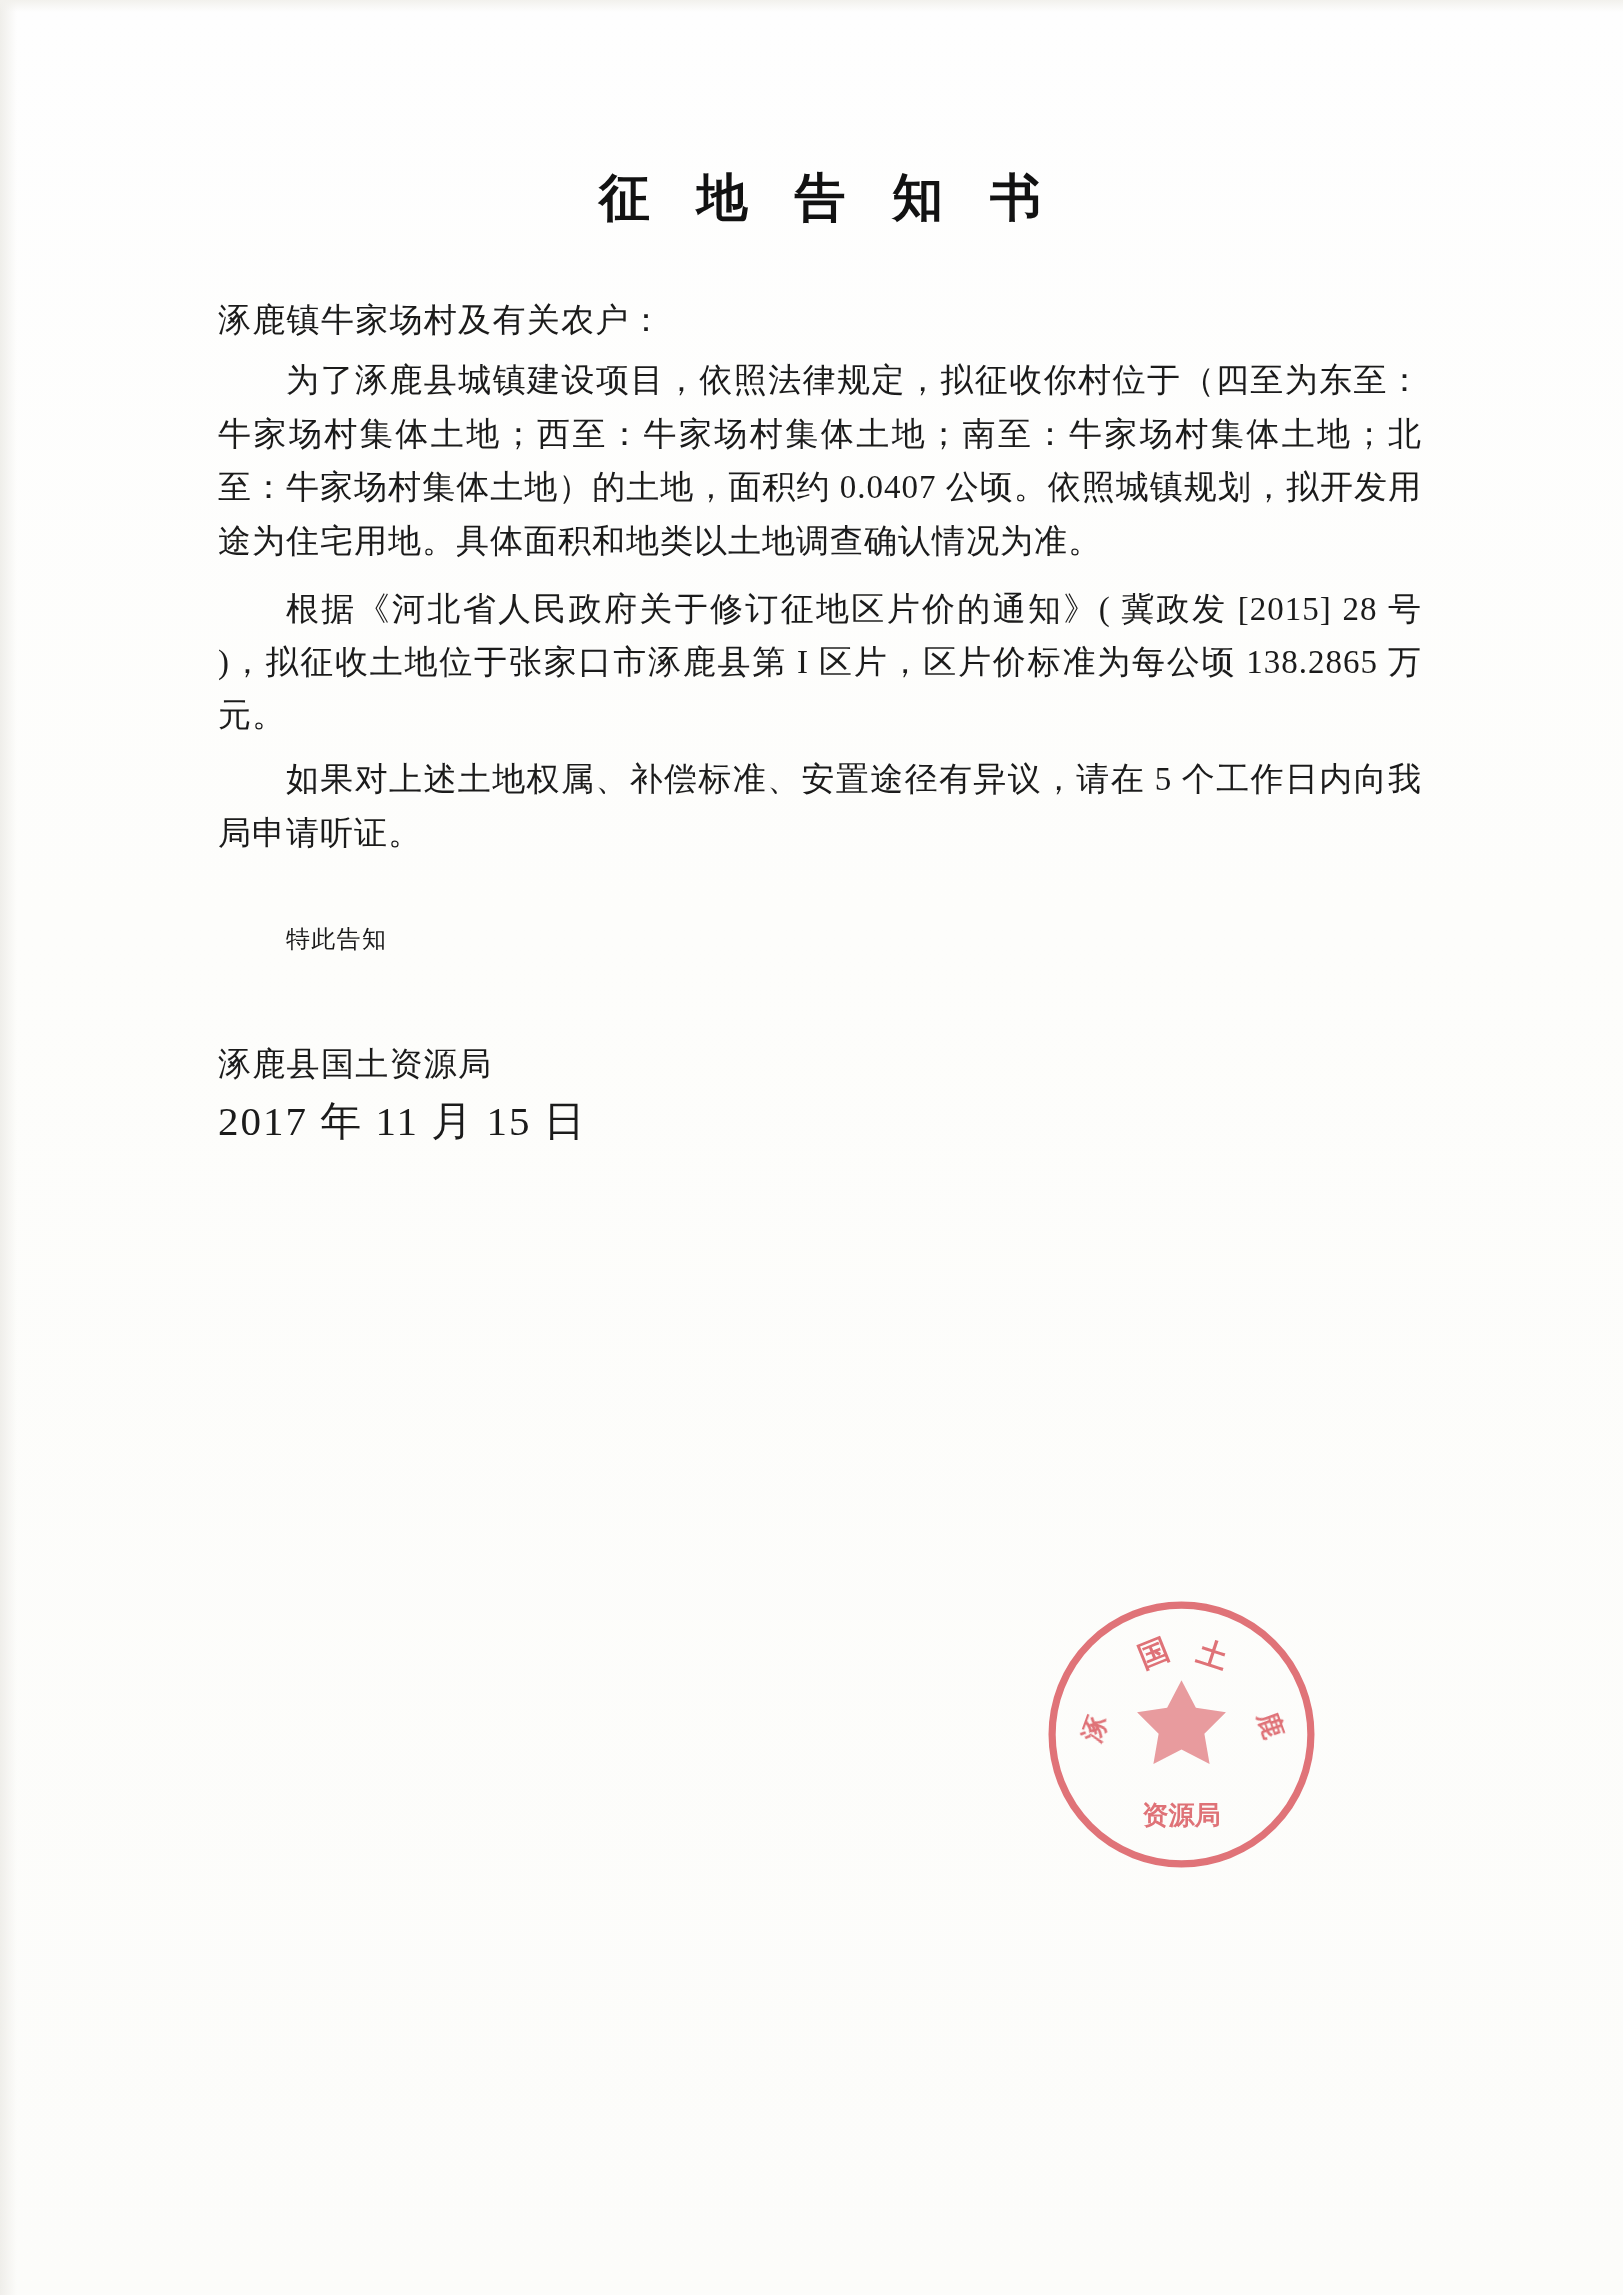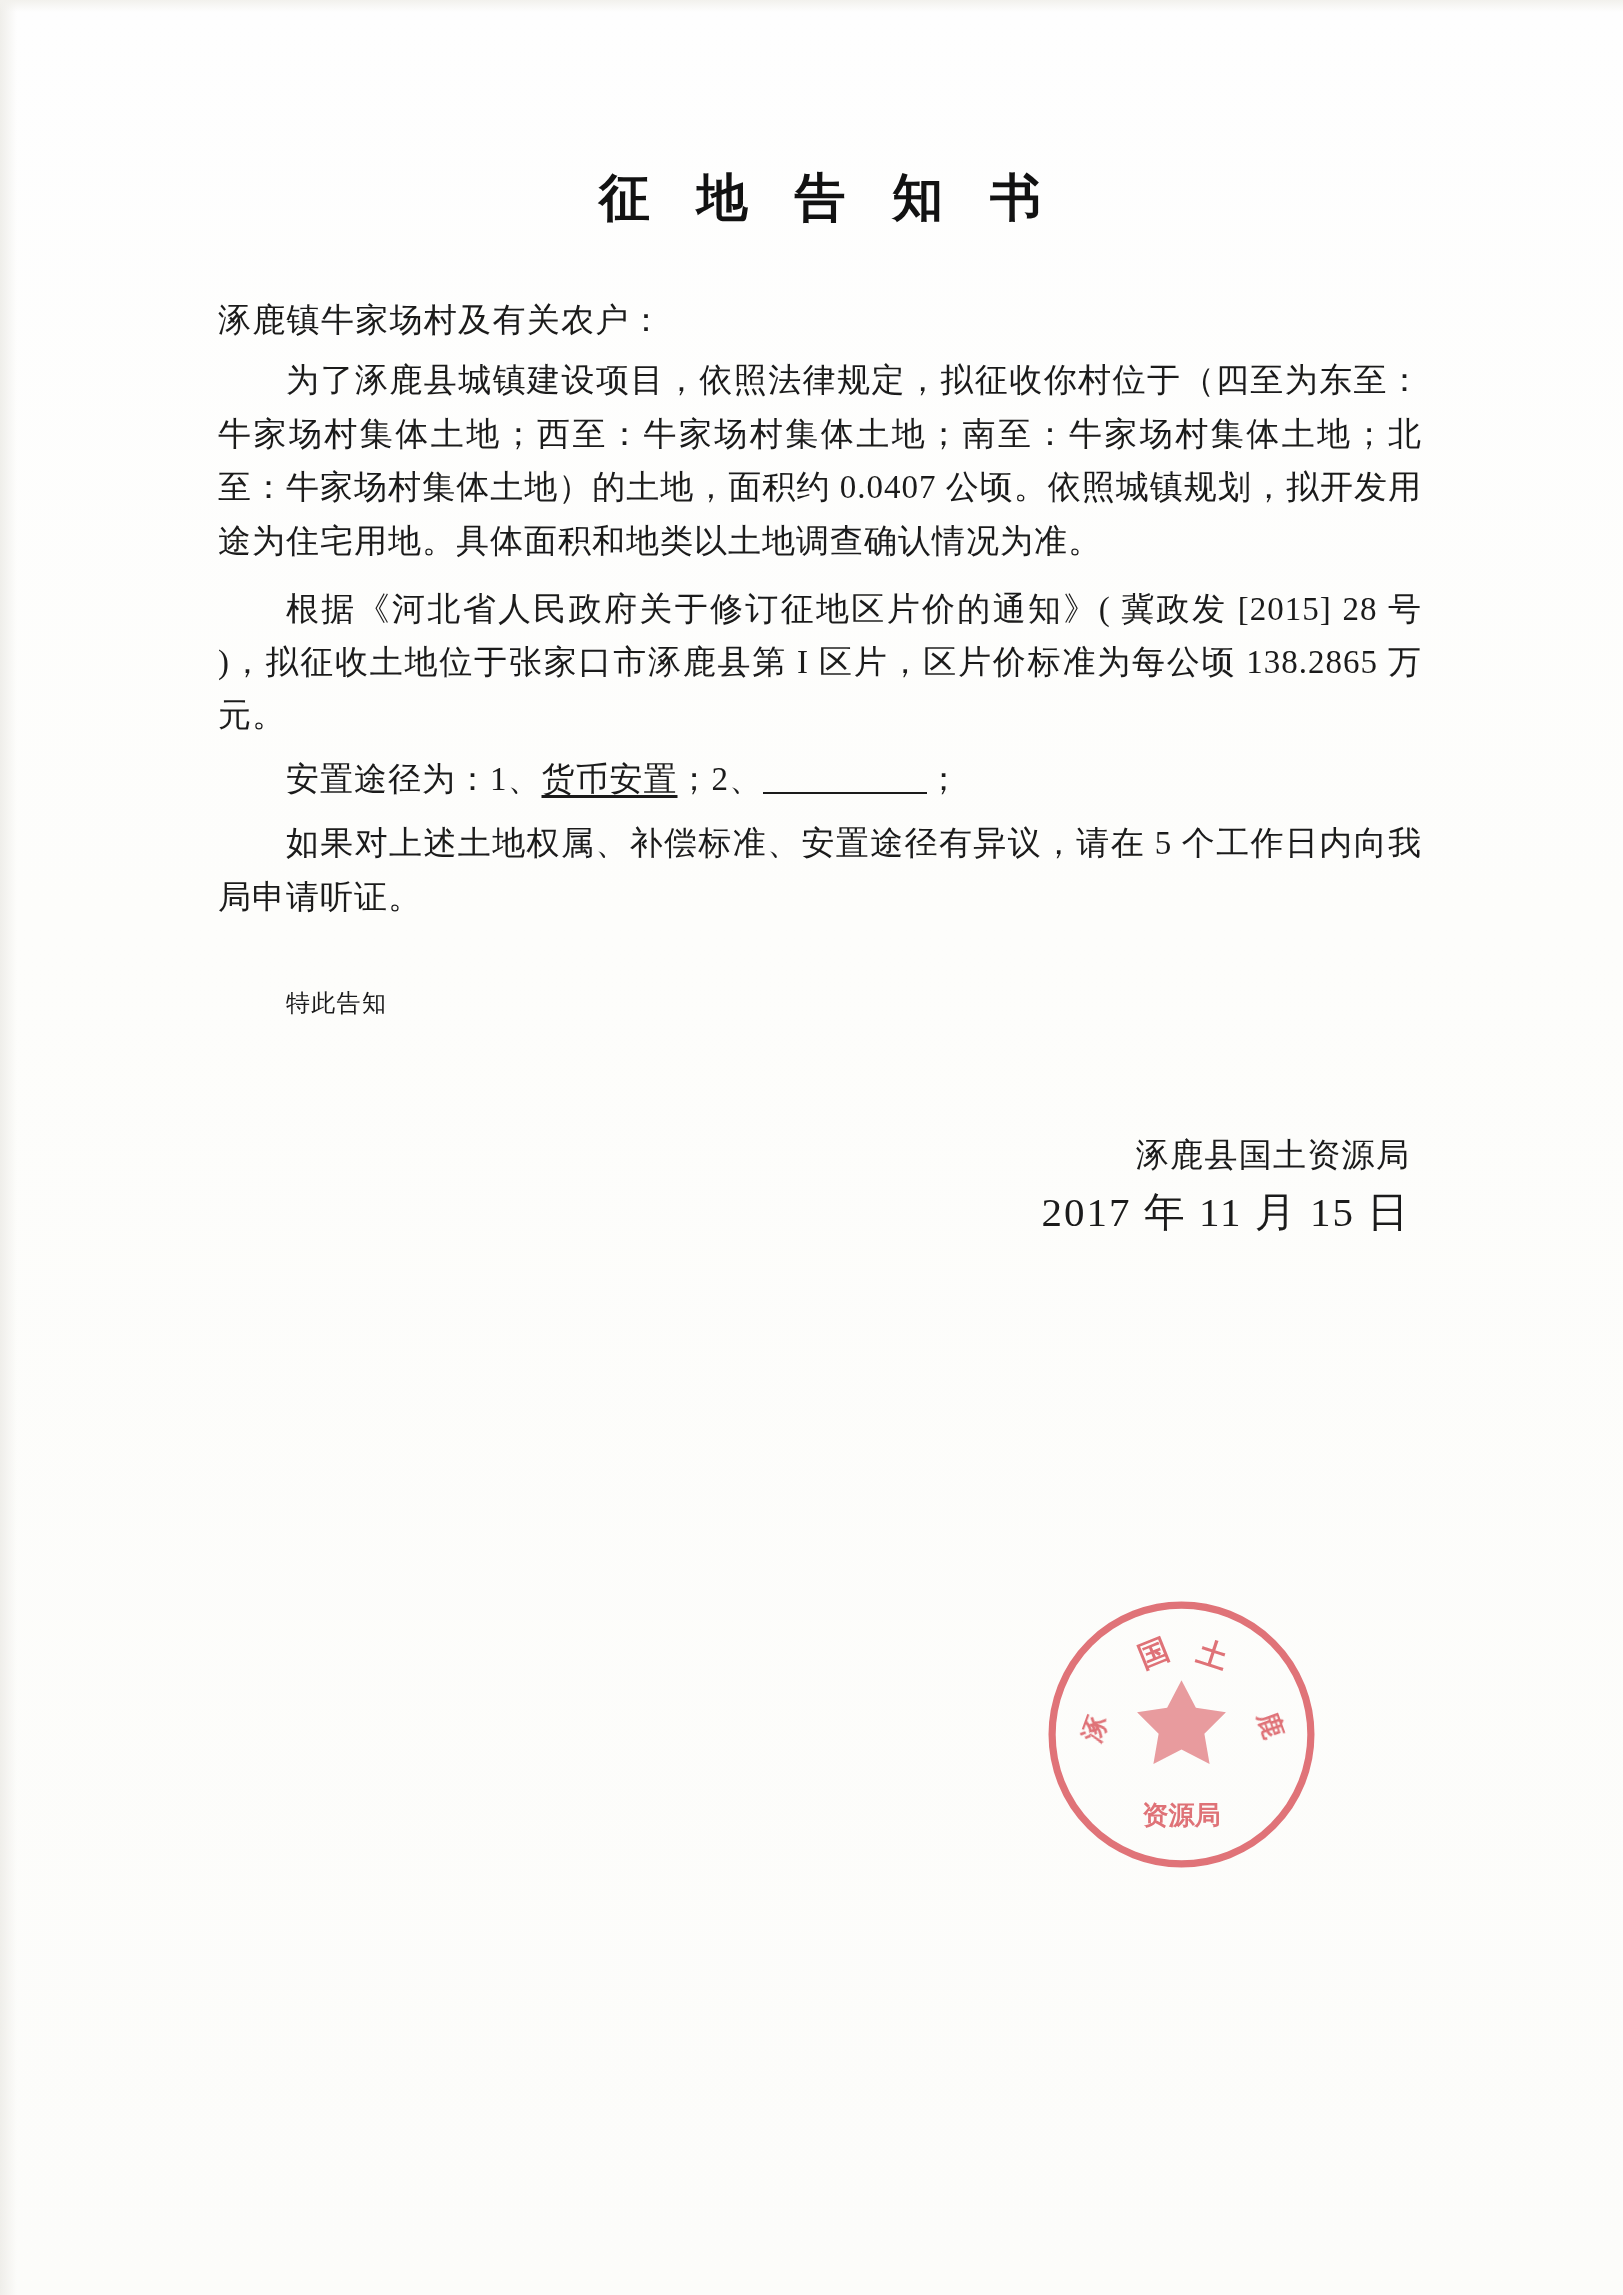--- a/index.html
+++ b/index.html
@@ -75,22 +75,22 @@
     border-bottom: 2px solid #1b1b1b;
     vertical-align: -3.9px;
   }
   .closing {
     margin-top: 63px;
     font-size: 24px;
     text-indent: 68px;
     letter-spacing: 1.3px;
   }
   .signature-block {
-    margin-top: 111px;
-    text-align: right;
+    margin-top: 84px;
+    text-align: left;
     padding-right: 11.8px;
     position: relative;
     z-index: 3;
   }
   .signature-block .org {
     font-size: 33px;
     letter-spacing: 1.3px;
     line-height: 1.55;
   }
   .signature-block .date {
@@ -124,23 +124,20 @@
   <div class="content">
 
     <h1 class="doc-title">征 地 告 知 书</h1>
 
     <div class="addressee">涿鹿镇牛家场村及有关农户：</div>
 
     <p class="body-para">为了涿鹿县城镇建设项目，依照法律规定，拟征收你村位于（四至为东至：牛家场村集体土地；西至：牛家场村集体土地；南至：牛家场村集体土地；北至：牛家场村集体土地）的土地，面积约 0.0407 公顷。依照城镇规划，拟开发用途为住宅用地。具体面积和地类以土地调查确认情况为准。</p>
 
     <p class="body-para">根据《河北省人民政府关于修订征地区片价的通知》( 冀政发 [2015] 28 号 )，拟征收土地位于张家口市涿鹿县第 I 区片，区片价标准为每公顷 138.2865 万元。</p>
 
-    <p class="body-para tight">
-      <span>安置途径为：</span><span>1、</span><span class="underline-text">货币安置</span><span>；</span><span>2、</span><span class="blank-line"></span><span>；</span>
-    </p>
 
     <p class="body-para tight">如果对上述土地权属、补偿标准、安置途径有异议，请在 5 个工作日内向我局申请听证。</p>
 
     <div class="closing">特此告知</div>
 
     <div class="signature-block">
       <div class="org">涿鹿县国土资源局</div>
       <div class="date">2017 年 11 月 15 日</div>
     </div>
 

